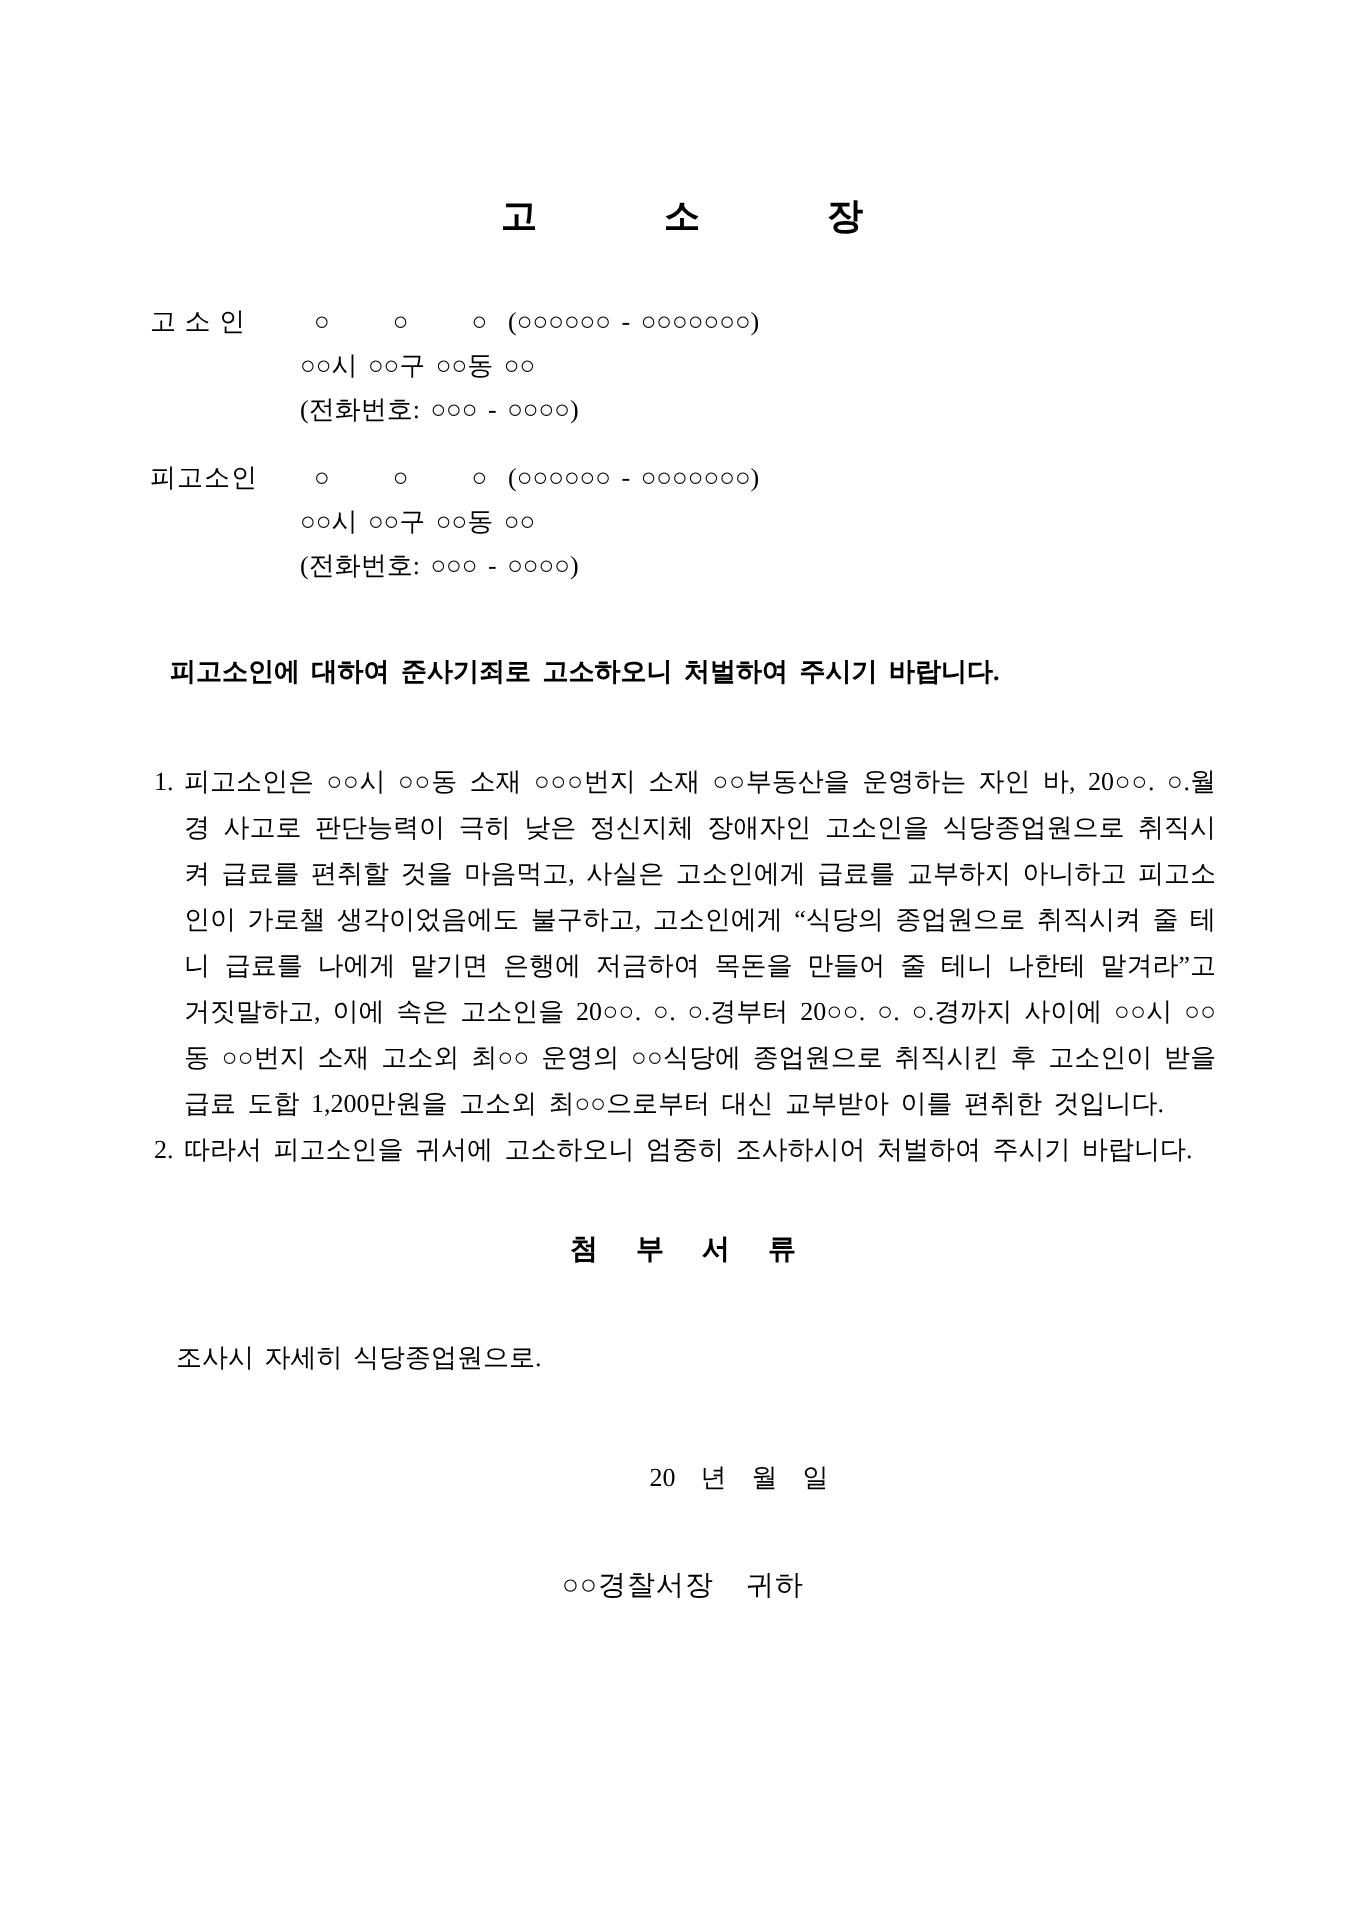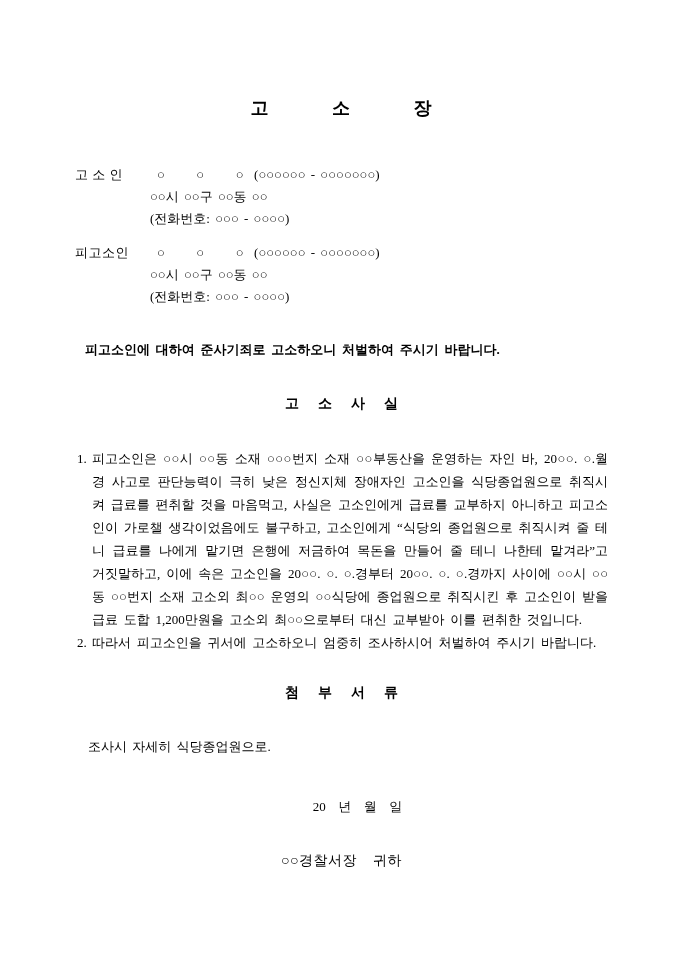--- a/index.html
+++ b/index.html
@@ -15,21 +15,21 @@
     overflow: hidden;
     background: #ffffff;
   }
 
   .doc-title {
     font-size: 18px; font-weight: bold;
     text-align: center;
     white-space: pre; word-spacing: 7px; letter-spacing: 1px;
   }
 
-  .party-block { margin-top: 44px; font-size: 13px; line-height: 22px; }
+  .party-block { margin-top: 30px; font-size: 13px; line-height: 22px; }
   .party-block.second { margin-top: 12px; }
   .party-row { display: flex; }
   .party-label { flex: 0 0 82px; white-space: pre; letter-spacing: 0.5px; }
   .party-value { white-space: pre; word-spacing: 2px; }
   .party-sub { padding-left: 75px; }
 
   .intro {
     margin-top: 33px; padding-left: 10px;
     font-size: 13px; word-spacing: 2.5px; font-weight: bold;
   }
@@ -48,21 +48,21 @@
   .fact-text { flex: 1; text-align: justify; word-spacing: 2.5px; font-family: Liberation Serif, serif; }
 
   .attach-text {
     margin-top: 36px; padding-left: 13px;
     font-size: 13px; word-spacing: 2px;
   }
 
   .date-line {
     margin-top: 42px; text-align: center;
     font-size: 13px; white-space: pre; word-spacing: 3px;
-    position: relative; left: 16px;
+    position: relative; left: 28px;
   }
   .sign-line {
     margin-top: 36px; text-align: center;
     font-size: 13px; white-space: pre; word-spacing: 2px;
     position: relative; left: 48px;
   }
   .recipient {
     margin-top: 36px;
     font-size: 14px; font-weight: normal;
     white-space: pre; letter-spacing: 0.5px; text-align: center;
@@ -96,21 +96,20 @@
     <div class="party-sub">
       <span class="party-value">○○시 ○○구 ○○동 ○○</span>
     </div>
     <div class="party-sub">
       <span class="party-value">(전화번호: ○○○ - ○○○○)</span>
     </div>
   </div>
 
   <p class="intro">피고소인에 대하여 준사기죄로 고소하오니 처벌하여 주시기 바랍니다.</p>
 
-  <h2 class="section-heading facts-heading">고  소  사  실</h2>
 
   <ol class="facts-list">
     <li class="fact-item">
       <span class="fact-no">1.</span>
       <span class="fact-text">피고소인은 ○○시 ○○동 소재 ○○○번지 소재 ○○부동산을 운영하는 자인 바, 20○○. ○.월경 사고로 판단능력이 극히 낮은 정신지체 장애자인 고소인을 식당종업원으로 취직시켜 급료를 편취할 것을 마음먹고, 사실은 고소인에게 급료를 교부하지 아니하고 피고소인이 가로챌 생각이었음에도 불구하고, 고소인에게 “식당의 종업원으로 취직시켜 줄 테니 급료를 나에게 맡기면 은행에 저금하여 목돈을 만들어 줄 테니 나한테 맡겨라”고 거짓말하고, 이에 속은 고소인을 20○○. ○. ○.경부터 20○○. ○. ○.경까지 사이에 ○○시 ○○동 ○○번지 소재 고소외 최○○ 운영의 ○○식당에 종업원으로 취직시킨 후 고소인이 받을 급료 도합 1,200만원을 고소외 최○○으로부터 대신 교부받아 이를 편취한 것입니다.</span>
     </li>
     <li class="fact-item">
       <span class="fact-no">2.</span>
       <span class="fact-text">따라서 피고소인을 귀서에 고소하오니 엄중히 조사하시어 처벌하여 주시기 바랍니다.</span>
     </li>

